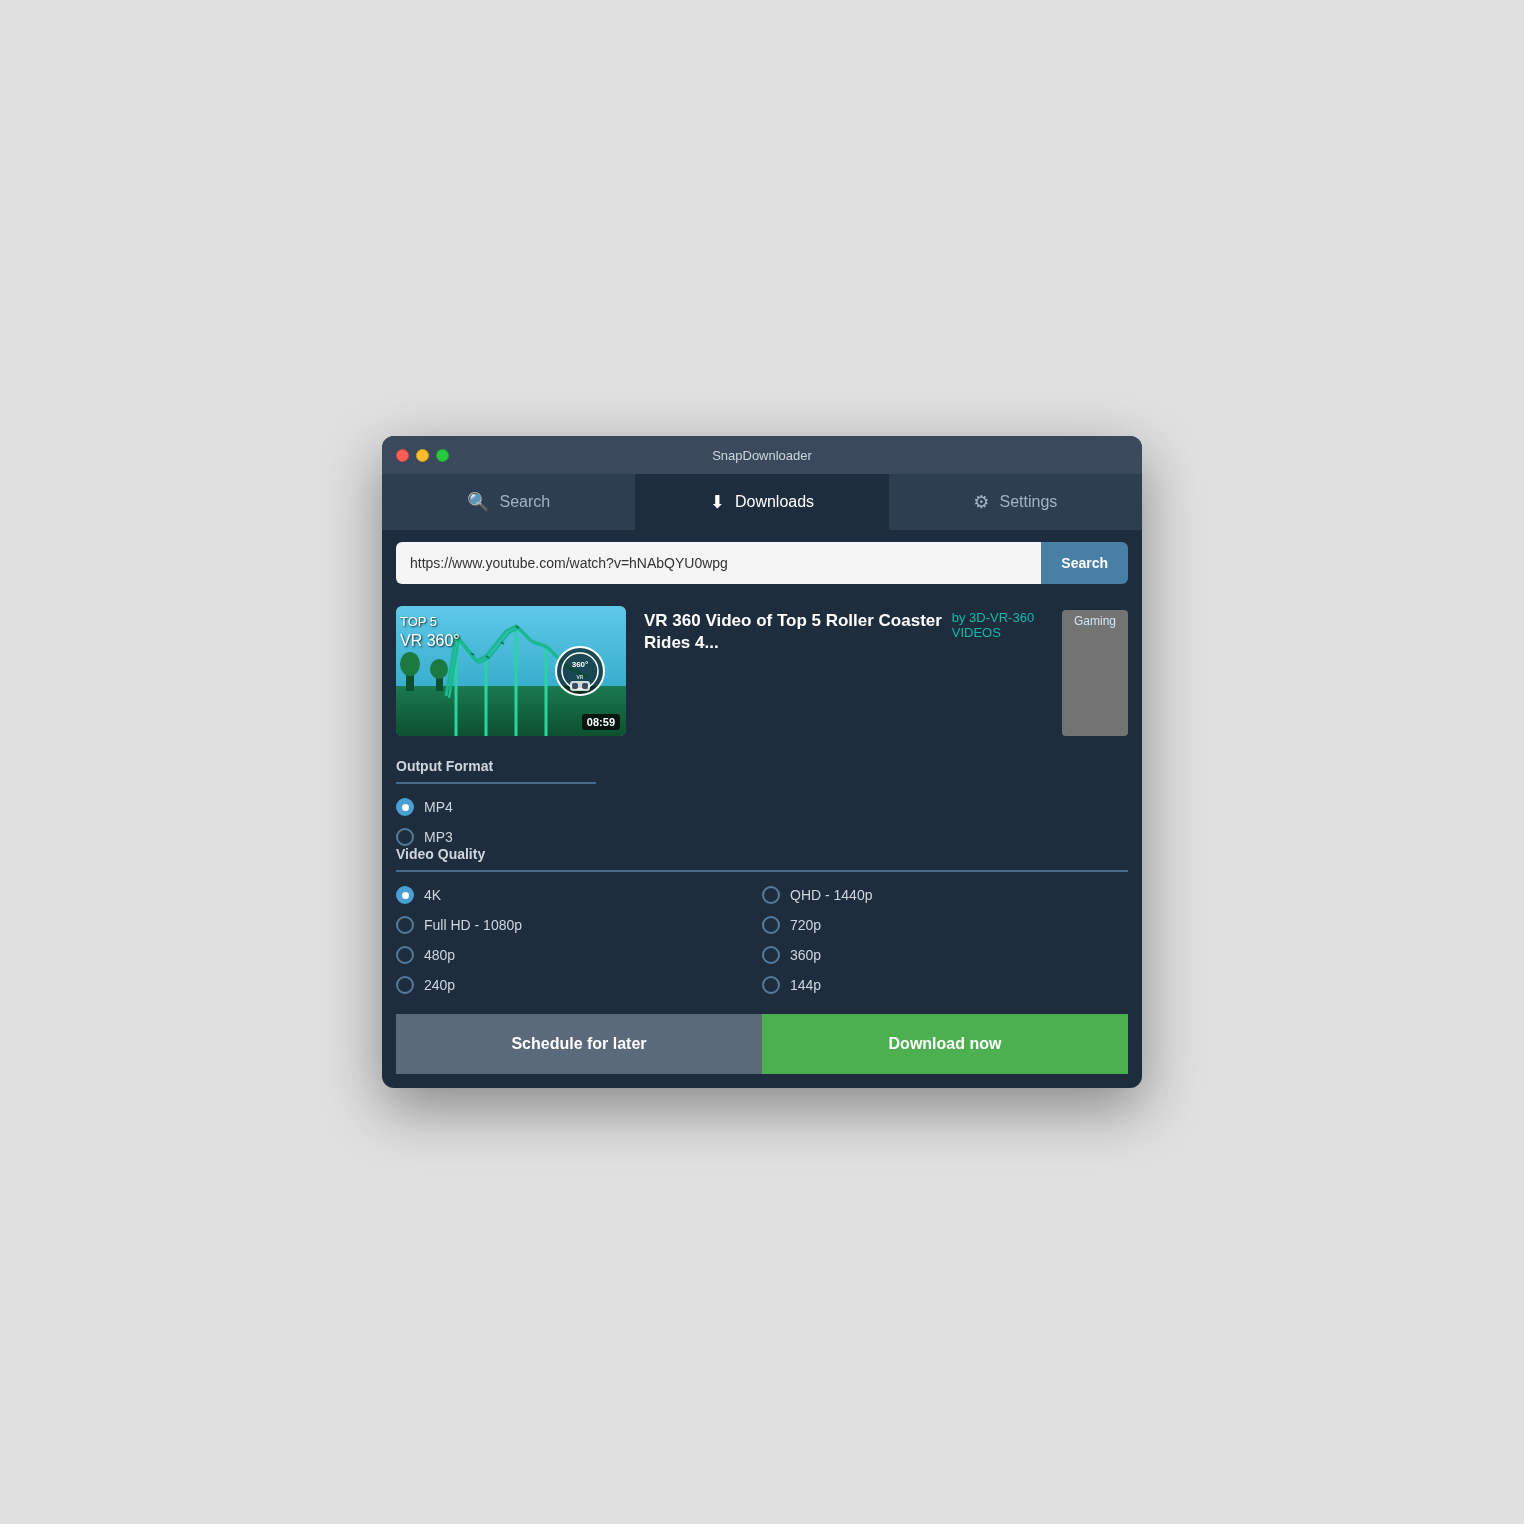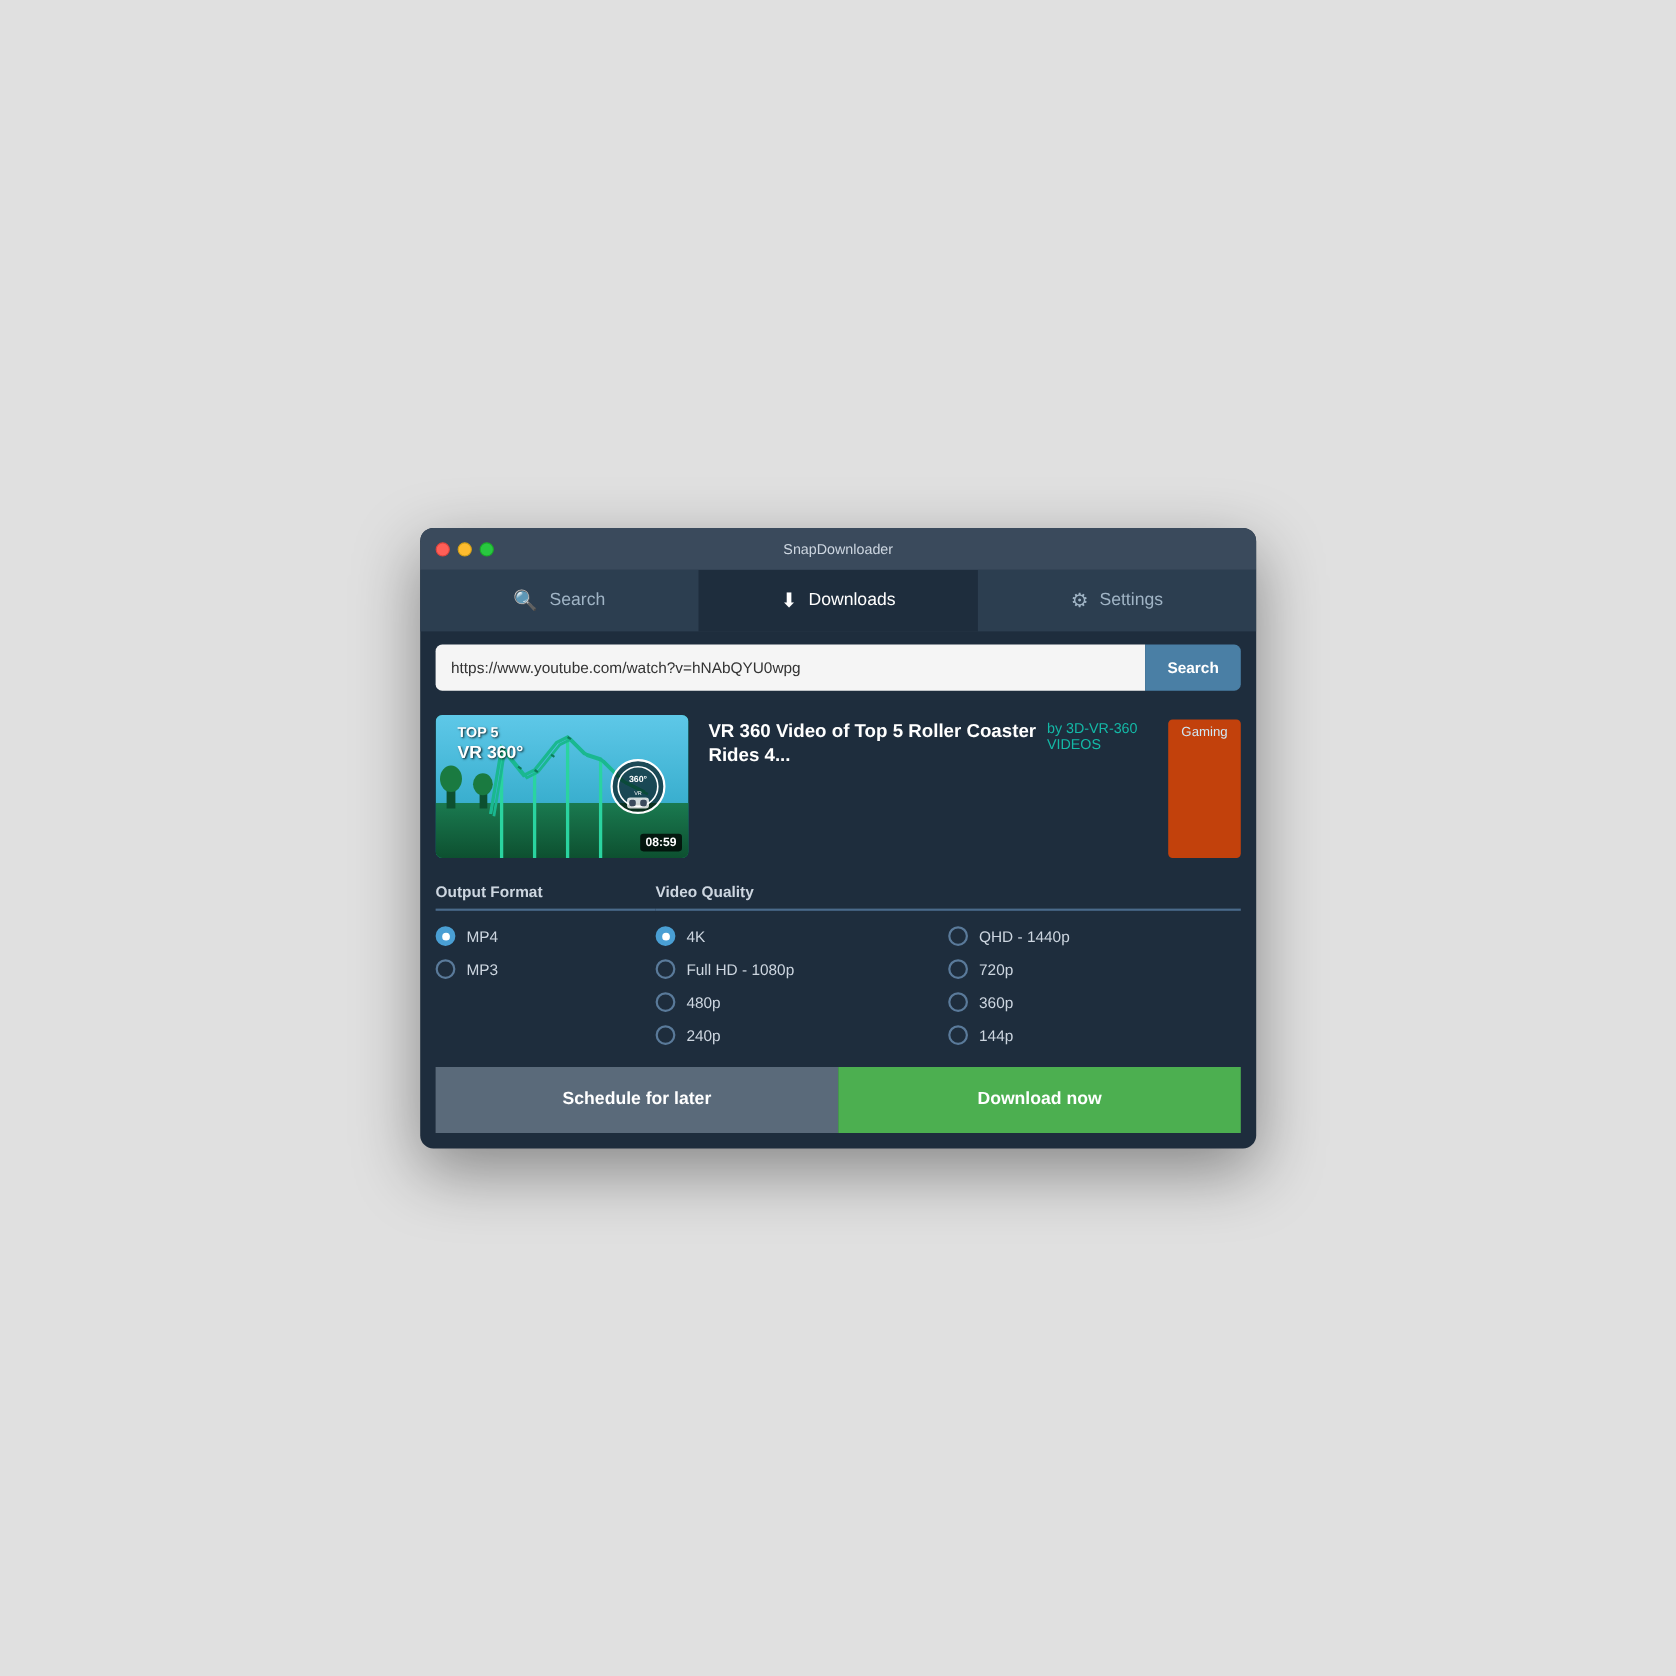--- a/index.html
+++ b/index.html
@@ -150,24 +150,24 @@
     
     .track-svg {
       position: absolute;
       top: 0; left: 0;
       width: 100%; height: 100%;
     }
 
     .thumb-overlay-top {
       position: absolute;
       top: 8px;
-      left: 20px;
+      left: 4px;
       color: white;
       font-size: 11px;
-      font-weight: 700;
+      font-weight: 400;
       line-height: 1.3;
       text-shadow: 1px 1px 2px rgba(0,0,0,0.8);
     }
 
     .top-5-label { font-size: 13px; }
     .vr-label { font-size: 16px; }
 
     .vr-badge {
       position: absolute;
       right: 20px;
@@ -205,32 +205,33 @@
     }
 
     .video-channel {
       color: #14b8a6;
       font-size: 13px;
       margin-bottom: 12px;
     }
 
     .category-badge {
       display: inline-block;
-      background: #c2410c;
+      background: #737373;
       color: #d0e8f5;
       font-size: 12px;
       padding: 4px 12px;
       border-radius: 4px;
       width: fit-content;
     }
 
     
     .options-section {
       display: flex;
       gap: 0;
+      flex-direction: column;
     }
 
     .option-group {
       flex: 0 0 auto;
     }
 
     .option-group.format { width: 200px; }
     .option-group.quality { flex: 1; }
 
     .option-title {

